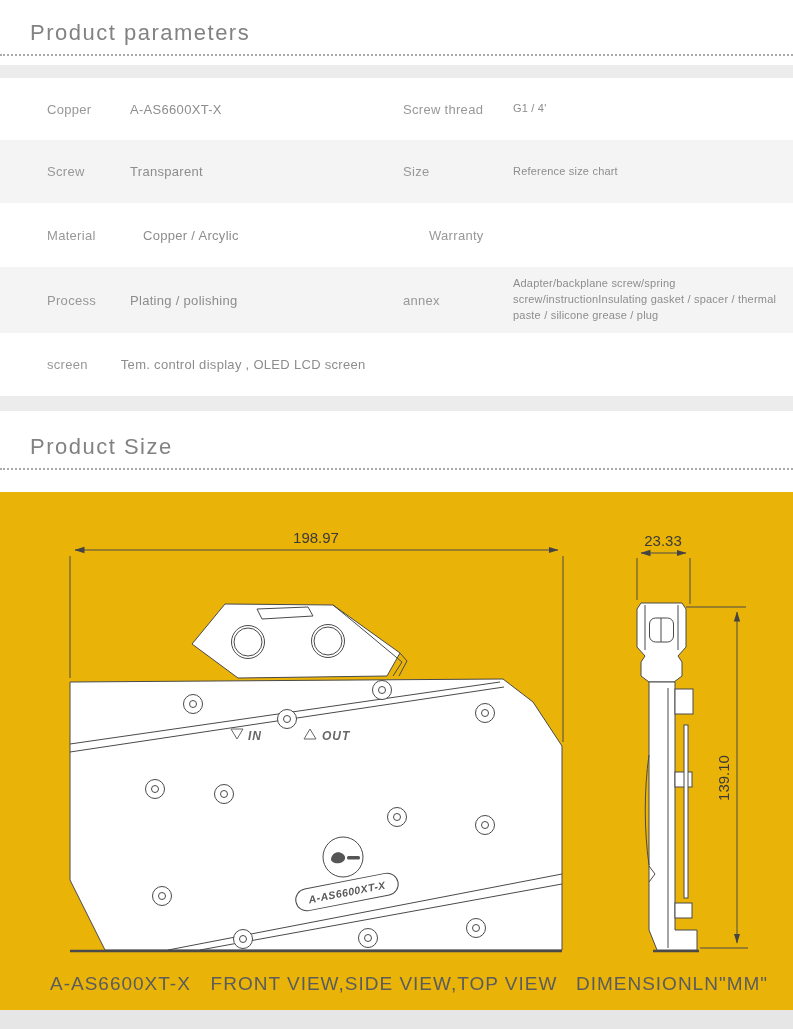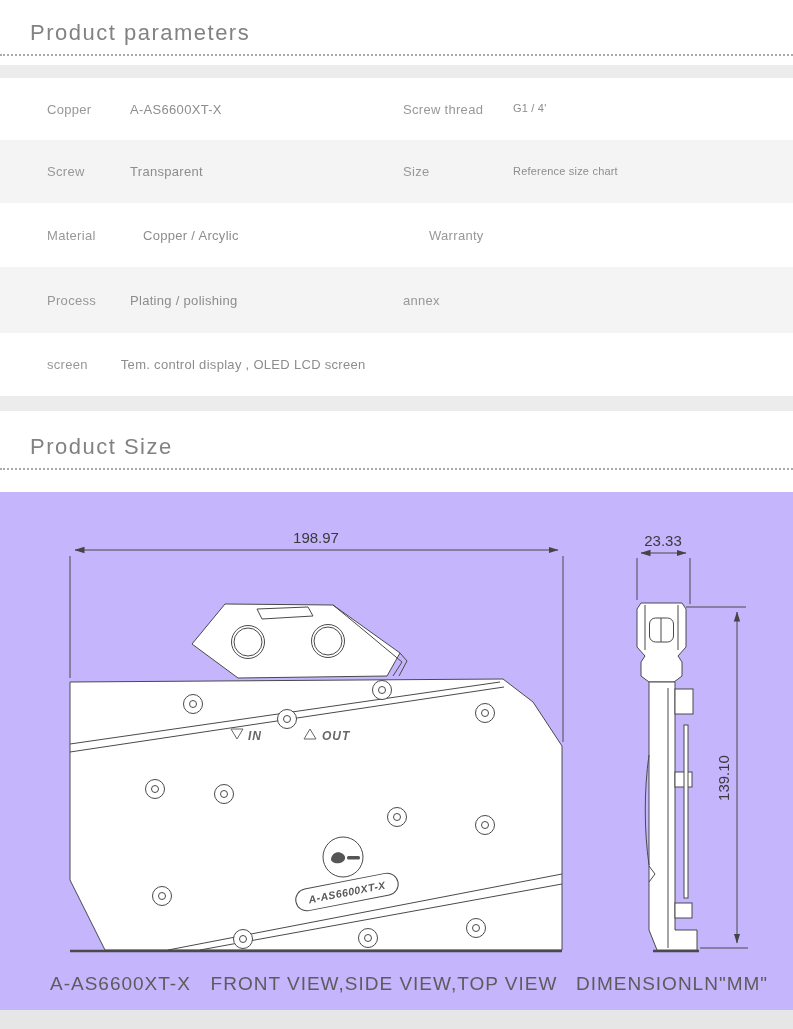--- a/index.html
+++ b/index.html
@@ -10,21 +10,21 @@
   .dotted-divider{width:793px;height:0;border-top:2px dotted #ababab;}
   .spacer-bar{width:793px;background:#ececec;}
   
   .param-row{width:793px;display:flex;align-items:center;box-sizing:border-box;padding-left:47px;}
   .row-alt{background:#f4f4f4;}
   .cell-label1{width:83px;font-size:13px;color:#989898;letter-spacing:.3px;}
   .cell-value1{width:273px;font-size:13px;color:#8d8d8d;letter-spacing:.3px;}
   .cell-label2{width:110px;font-size:13px;color:#989898;letter-spacing:.3px;}
   .cell-value2{width:266px;font-size:11px;color:#8d8d8d;line-height:1.45;letter-spacing:.2px;}
   
-  .drawing-section{top:492px;left:0;width:793px;height:518px;background:#c4b5fd;}
+  .drawing-section{top:492px;left:0;width:793px;height:518px;background:#eab308;}
   .caption{position:absolute;top:481px;font-size:19px;color:#5c5c5c;letter-spacing:1px;white-space:nowrap;}
   .caption-model{left:50px;}
   .caption-views{left:384px;transform:translateX(-50%);}
   .caption-units{left:672px;transform:translateX(-50%);}
   .bottom-strip{top:1010px;left:0;width:793px;height:19px;background:#e6e6e6;}
   svg text{font-family:"Liberation Sans","DejaVu Sans",sans-serif;}
 </style>
 </head>
 <body>
 
@@ -49,20 +49,21 @@
   </div>
   <div class="param-row" style="height:64px;gap:13px;">
     <div class="cell-label1">Material</div>
     <div class="cell-value1">Copper / Arcylic</div>
     <div class="cell-label2">Warranty</div>
   </div>
   <div class="param-row row-alt" style="height:66px;">
     <div class="cell-label1">Process</div>
     <div class="cell-value1">Plating / polishing</div>
     <div class="cell-label2">annex</div>
+    <div class="cell-value2">Adapter/backplane screw/spring screw/instructionInsulating gasket / spacer / thermal paste / silicone grease / plug</div>
   </div>
   <div class="param-row" style="height:63px;">
     <div class="cell-label1">screen</div>
     <div class="cell-value1" style="width:380px;">Tem. control display , OLED LCD screen</div>
     <div class="cell-label2"></div>
     <div class="cell-value2"></div>
   </div>
 </div>
 
 <div class="abs spacer-bar" style="left:0;top:396px;height:15px;"></div>

